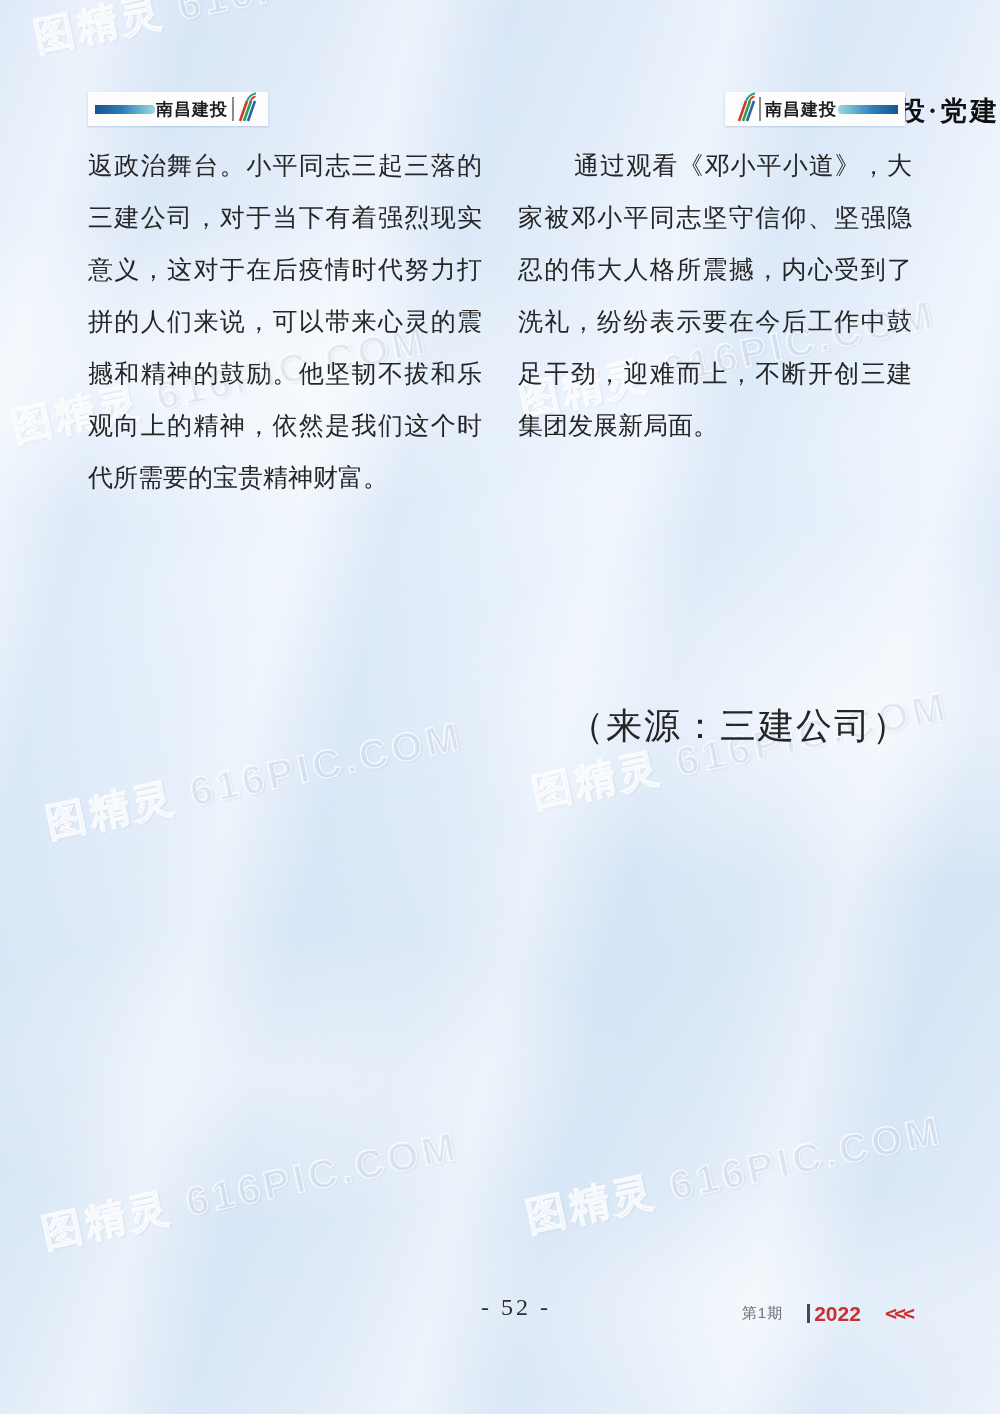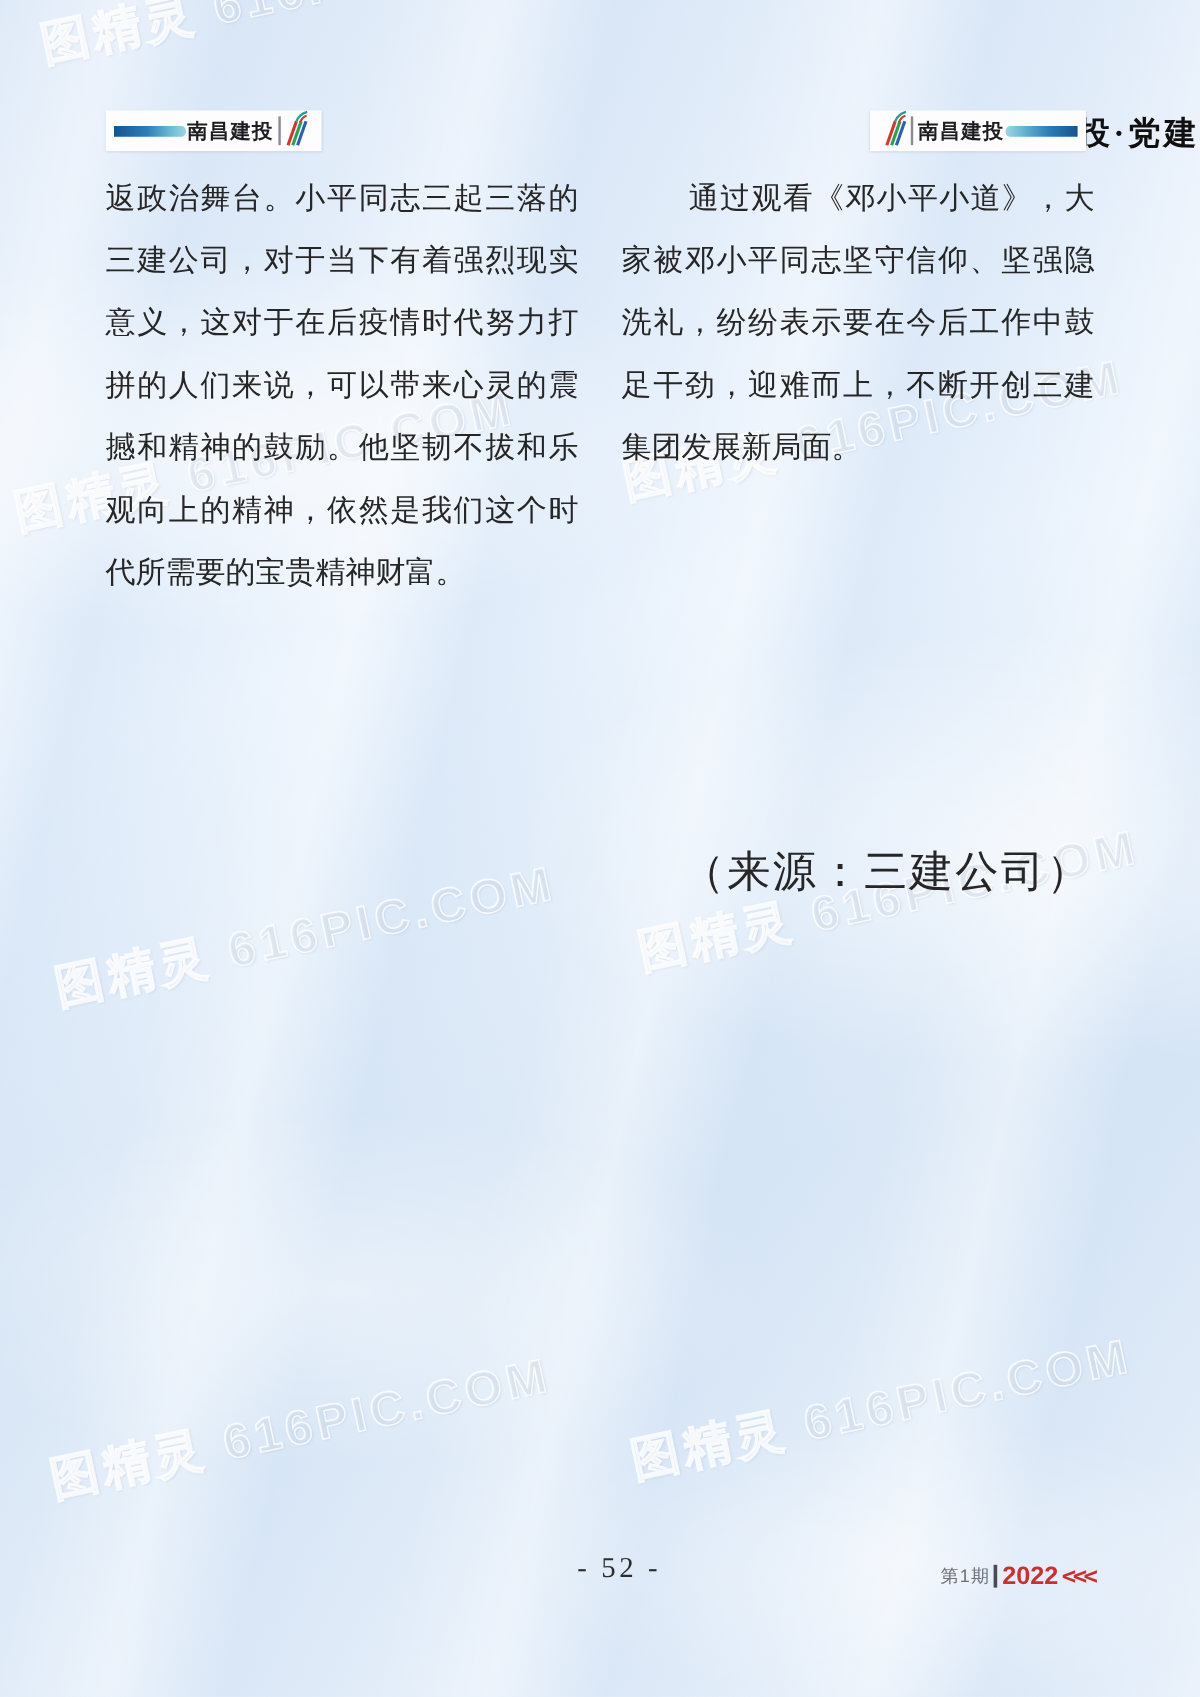--- a/index.html
+++ b/index.html
@@ -78,21 +78,21 @@
     position:absolute;left:518px;width:392px;top:700px;height:52px;line-height:52px;
     text-align:right;font-size:36px;color:#262626;letter-spacing:2px;
   }
 
   
   .page-number{
     position:absolute;left:0;right:0;top:1294px;text-align:center;
     font:24px "Liberation Serif", serif;color:#2e2e2e;letter-spacing:3px;padding-left:32px;
   }
   .issue-box{
-    position:absolute;right:85px;top:1301px;display:flex;align-items:center;gap:3px;
+    position:absolute;right:85px;top:1301px;display:flex;align-items:center;gap:24px;
   }
   .issue-label{font:15px "Liberation Sans", sans-serif;color:#6e6e76;letter-spacing:1px;}
   .issue-year{
     font:700 21px "Liberation Sans", sans-serif;color:#c9302f;
     border-left:3px solid #4a4a52;padding-left:4px;line-height:19px;
   }
   .issue-chevrons{
     font:700 20px "DejaVu Sans Mono", monospace;color:#c9302f;
     letter-spacing:-3px;padding-right:3px;
   }
@@ -148,20 +148,21 @@
     <div class="line">意义，这对于在后疫情时代努力打</div>
     <div class="line">拼的人们来说，可以带来心灵的震</div>
     <div class="line">撼和精神的鼓励。他坚韧不拔和乐</div>
     <div class="line">观向上的精神，依然是我们这个时</div>
     <div class="line flush-left">代所需要的宝贵精神财富。</div>
   </div>
 
   <div class="col col-right">
     <div class="line indent">通过观看《邓小平小道》，大</div>
     <div class="line">家被邓小平同志坚守信仰、坚强隐</div>
+    <div class="line">忍的伟大人格所震撼，内心受到了</div>
     <div class="line">洗礼，纷纷表示要在今后工作中鼓</div>
     <div class="line">足干劲，迎难而上，不断开创三建</div>
     <div class="line flush-left">集团发展新局面。</div>
   </div>
 
   <div class="source-line">（来源：三建公司）</div>
 
   <div class="page-number">- 52 -</div>
 
   <div class="issue-box">

